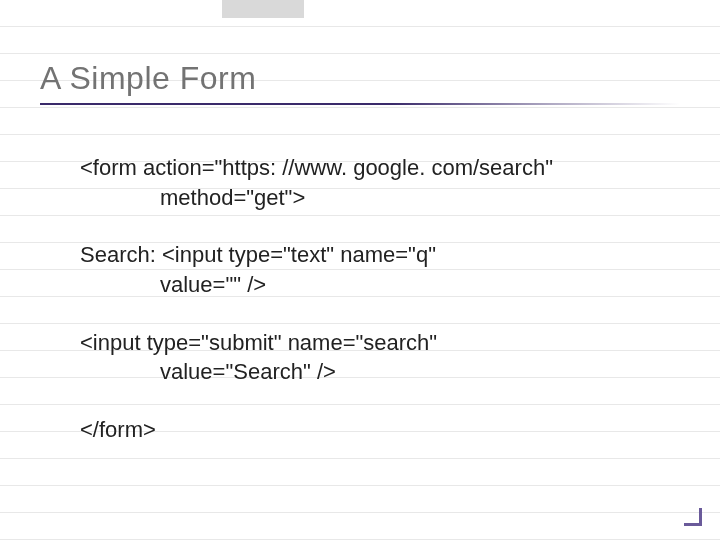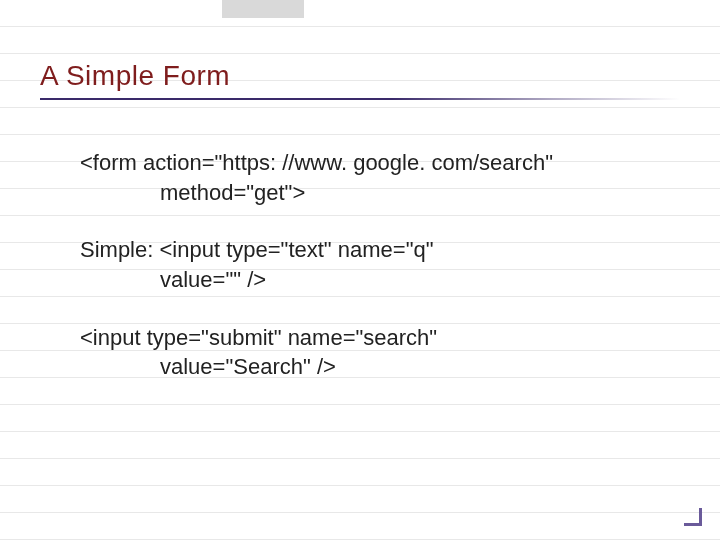--- a/index.html
+++ b/index.html
@@ -34,23 +34,23 @@
     left: 222px;
     width: 82px;
     height: 18px;
     background: #d9d9d9;
   }
   .content {
     position: relative;
     padding: 60px 40px 0 40px;
   }
   .title {
-    font-size: 28px;
+    font-size: 32px;
     font-weight: 400;
-    color: #7f1d1d;
+    color: #737373;
     font-family: Arial, Helvetica, sans-serif;
     margin-bottom: 6px;
     letter-spacing: 0.5px;
   }
   .underline {
     height: 2px;
     width: 640px;
     background: linear-gradient(to right, #3a2a6a 0%, #3a2a6a 55%, rgba(58,42,106,0.4) 80%, rgba(58,42,106,0) 100%);
     margin-bottom: 48px;
   }
@@ -97,27 +97,30 @@
 
     <div class="block">
       <div>
         <b>&lt;form</b><span> action="https: //www. google. com/search"</span>
       </div>
       <div class="indent">method="get"&gt;</div>
     </div>
 
     <div class="block">
       <div>
-        <span>Simple: </span><b>&lt;input</b><span> type="text" name="q"</span>
+        <span>Search: </span><b>&lt;input</b><span> type="text" name="q"</span>
       </div>
       <div class="indent">value="" /&gt;</div>
     </div>
 
     <div class="block">
       <div>&lt;input type="submit" name="search"</div>
       <div class="indent">value="Search" /&gt;</div>
     </div>
 
+    <div class="block">
+      <b>&lt;/form&gt;</b>
+    </div>
 
   </div>
 </div>
 
 <div class="corner"></div>
 
 </body></html>

